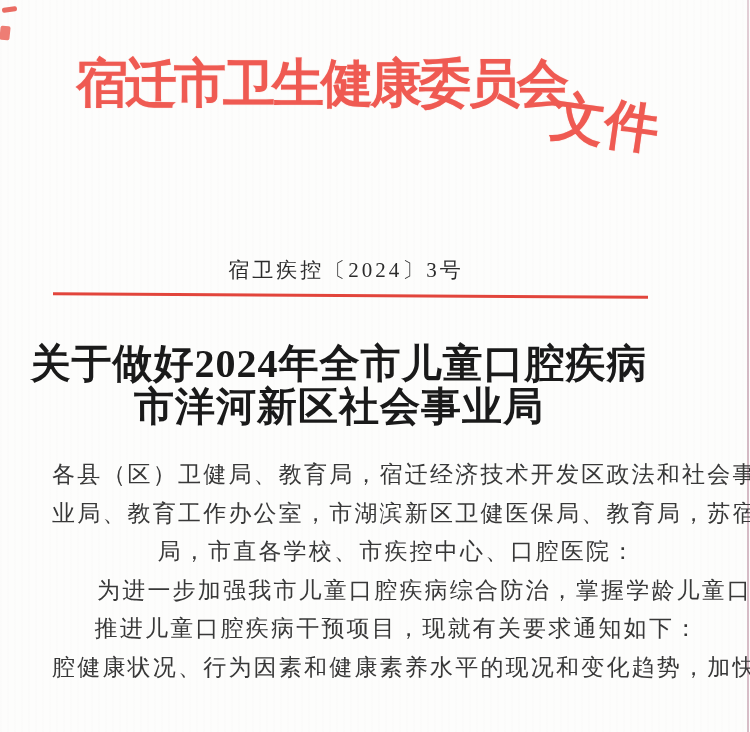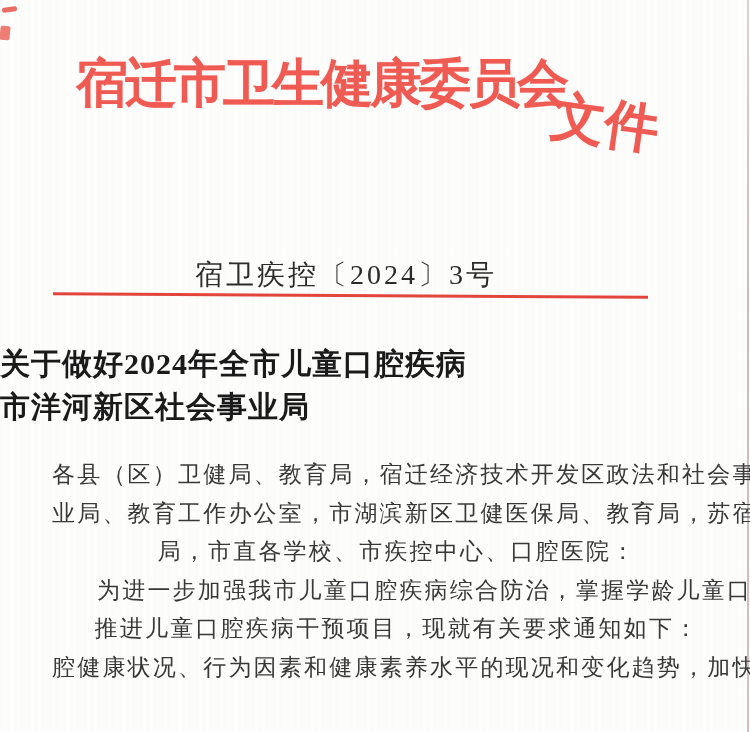--- a/index.html
+++ b/index.html
@@ -41,32 +41,32 @@
   .org-line-2{top:136px;}
   .wenjian{
     position:absolute;left:551px;top:94px;
     color:var(--header-red);font-weight:bold;font-size:54px;line-height:1.1;
     transform:rotate(8deg);white-space:nowrap;
     text-shadow:0 0 1px rgba(239,90,82,.45);
   }
   
   .doc-number{
     position:absolute;top:256px;left:0;width:692px;
-    text-align:center;font-size:28px;letter-spacing:3px;color:#2b2b2b;
+    text-align:center;font-size:21px;letter-spacing:3px;color:#2b2b2b;
   }
   
   .red-divider{
     position:absolute;top:294px;left:53px;width:595px;height:3px;
     background:var(--divider-red);transform:rotate(0.35deg);
   }
   
   .doc-title{
     position:absolute;top:342px;left:0;width:678px;
-    text-align:left;color:var(--title-black);
-    font-size:30px;font-weight:bold;line-height:43px;letter-spacing:1px;
+    text-align:center;color:var(--title-black);
+    font-size:40px;font-weight:bold;line-height:43px;letter-spacing:1px;
   }
   
   .doc-body{
     position:absolute;top:456px;left:52px;width:690px;
     color:var(--body-black);font-size:23px;line-height:38.6px;letter-spacing:2.2px;
     white-space:nowrap;
   }
   .body-line{height:38.6px;text-align:center;}
   .indent-line{text-indent:45px;font-family:Liberation Serif, serif;}
 </style>

